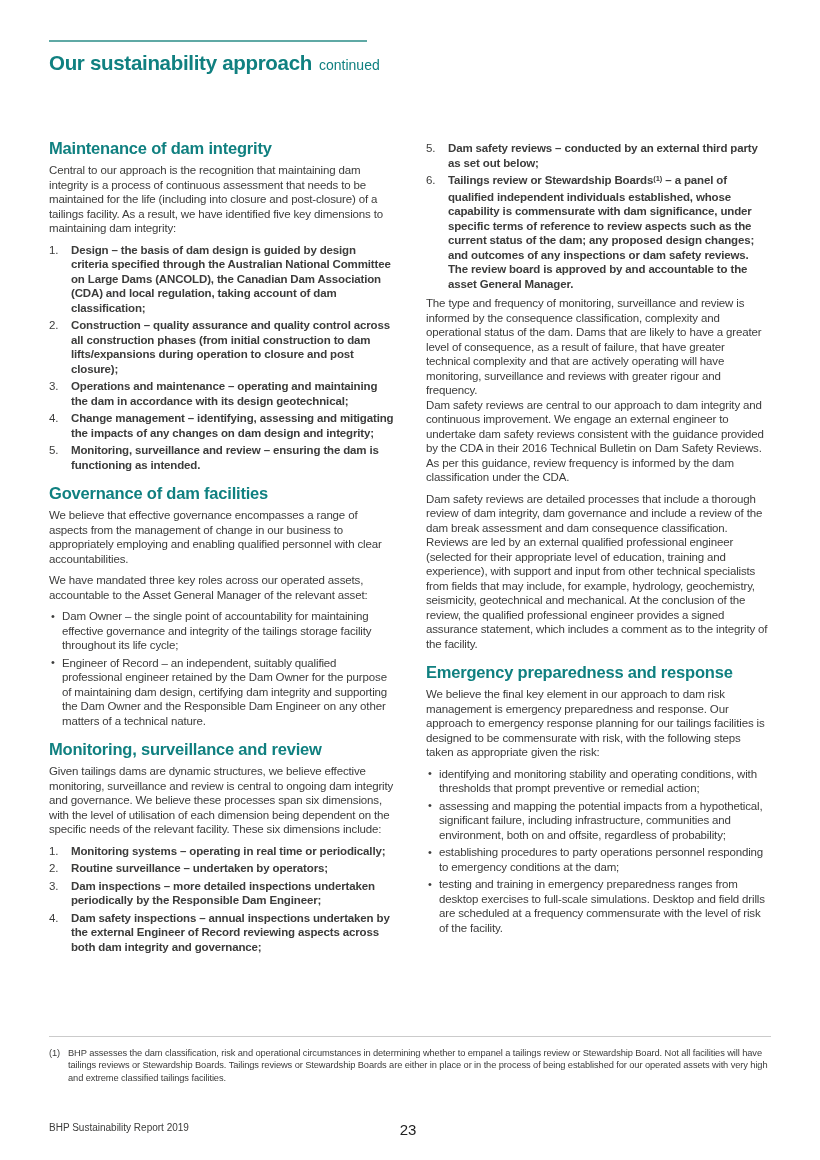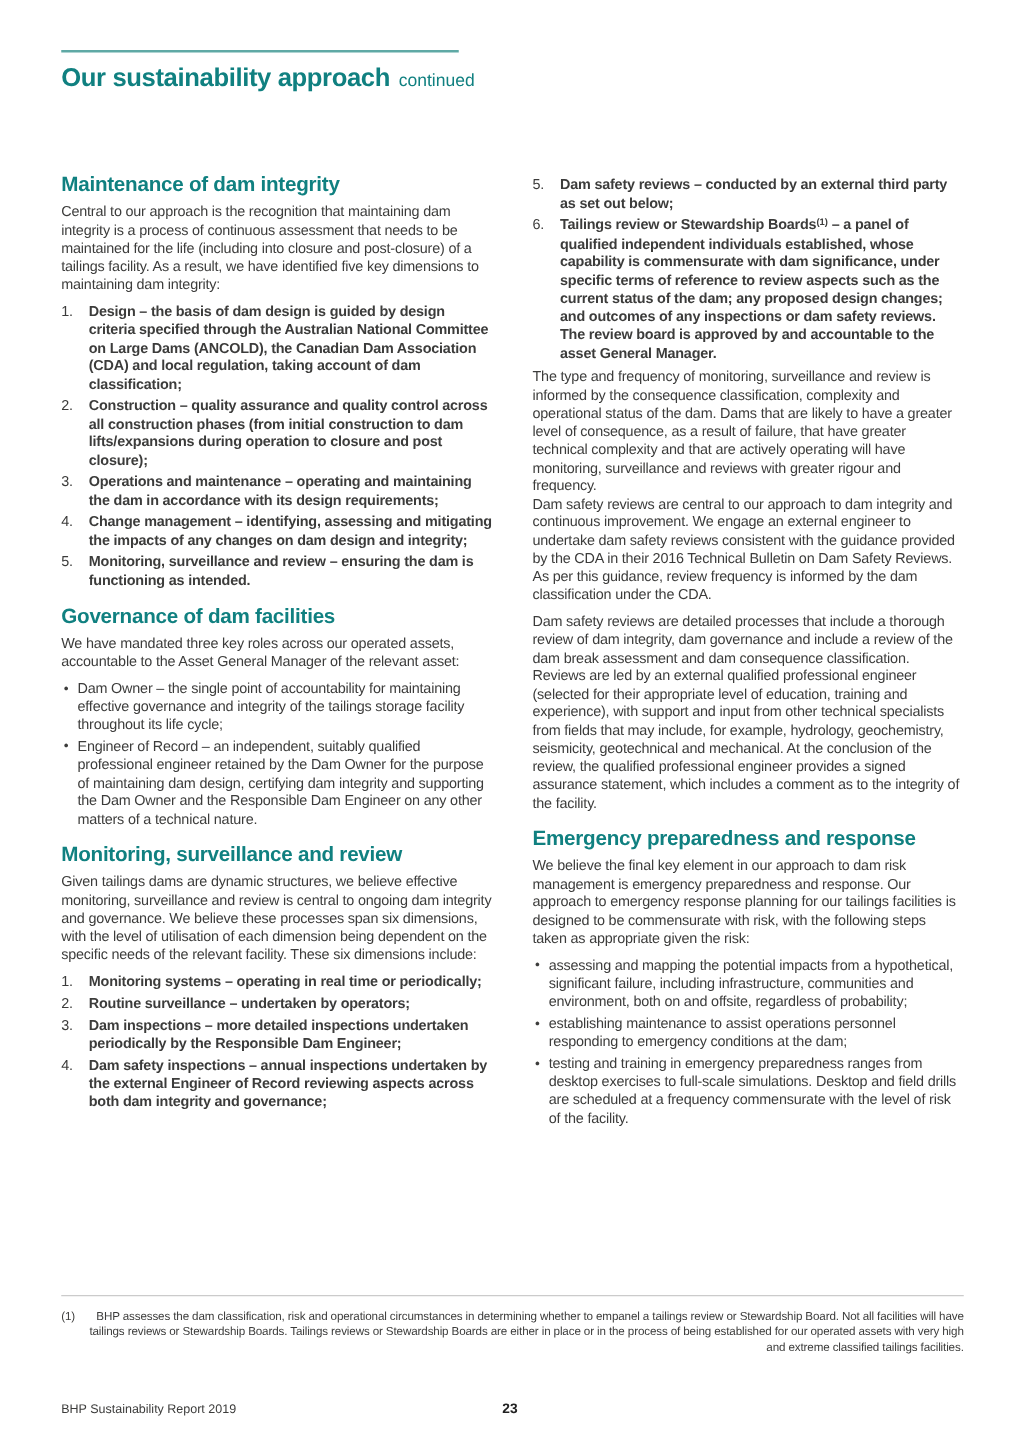--- a/index.html
+++ b/index.html
@@ -33,24 +33,24 @@
   .blist { margin-bottom:2px; }
   .bitem { position:relative; padding-left:13px; margin-bottom:3px; }
   .bitem::before { content:"•"; position:absolute; left:2px; top:-0.5px; font-size:11px; }
 
   .sup { font-size:7.5px; position:relative; top:-3.5px; letter-spacing:0; }
 
   .fn-area { position:absolute; left:49px; right:49px; top:1036px; }
   .fn-rule { height:1px; background:var(--hairline,#cbcbcb); margin-bottom:10px; }
   .footnote { display:flex; font-size:9.3px; line-height:12.4px; letter-spacing:-0.1px; color:#3c3c3b; }
   .fn-marker { flex:0 0 19px; }
-  .fn-text { flex:1;text-align:right; }
+  .fn-text { flex:1; }
 
   .footer { position:absolute; left:49px; right:53px; top:1122px; font-size:10px; color:#3c3c3b; }
-  .pagenum { position:absolute; left:50%; transform:translateX(-50%); top:-1px; font-weight:700; font-size:11px; color:#222; }
+  .pagenum { position:absolute; left:50%; transform:translateX(-50%); top:-1px; font-weight:400; font-size:15px; color:#222; }
 </style>
 </head>
 <body>
 
 <div class="page">
   <div class="top-rule"></div>
 
   <div class="header">
     <span class="title">Our sustainability approach</span><span class="continued">continued</span>
   </div>
@@ -66,35 +66,36 @@
           <div class="nitem">
             <span class="num">1.</span>
             <span class="itx">Design – the basis of dam design is guided by design criteria specified through the Australian National Committee on Large Dams (ANCOLD), the Canadian Dam Association (CDA) and local regulation, taking account of dam classification;</span>
           </div>
           <div class="nitem">
             <span class="num">2.</span>
             <span class="itx">Construction – quality assurance and quality control across all construction phases (from initial construction to dam lifts/expansions during operation to closure and post closure);</span>
           </div>
           <div class="nitem">
             <span class="num">3.</span>
-            <span class="itx">Operations and maintenance – operating and maintaining the dam in accordance with its design requirements;</span>
+            <span class="itx">Operations and maintenance – operating and maintaining the dam in accordance with its design geotechnical;</span>
           </div>
           <div class="nitem">
             <span class="num">4.</span>
             <span class="itx">Change management – identifying, assessing and mitigating the impacts of any changes on dam design and integrity;</span>
           </div>
           <div class="nitem">
             <span class="num">5.</span>
             <span class="itx">Monitoring, surveillance and review – ensuring the dam is functioning as intended.</span>
           </div>
         </div>
       </section>
 
       <section>
         <h2 class="sec-heading">Governance of dam facilities</h2>
+        <p>We believe that effective governance encompasses a range of aspects from the management of change in our business to appropriately employing and enabling qualified personnel with clear accountabilities.</p>
         <p>We have mandated three key roles across our operated assets, accountable to the Asset General Manager of the relevant asset:</p>
         <div class="blist">
           <div class="bitem">Dam Owner – the single point of accountability for maintaining effective governance and integrity of the tailings storage facility throughout its life cycle;</div>
           <div class="bitem">Engineer of Record – an independent, suitably qualified professional engineer retained by the Dam Owner for the purpose of maintaining dam design, certifying dam integrity and supporting the Dam Owner and the Responsible Dam Engineer on any other matters of a technical nature.</div>
         </div>
       </section>
 
       <section>
         <h2 class="sec-heading">Monitoring, surveillance and review</h2>
         <p>Given tailings dams are dynamic structures, we believe effective monitoring, surveillance and review is central to ongoing dam integrity and governance. We believe these processes span six dimensions, with the level of utilisation of each dimension being dependent on the specific needs of the relevant facility. These six dimensions include:</p>
@@ -137,22 +138,23 @@
 
       <section>
         <p>Dam safety reviews are central to our approach to dam integrity and continuous improvement. We engage an external engineer to undertake dam safety reviews consistent with the guidance provided by the CDA in their 2016 Technical Bulletin on Dam Safety Reviews. As per this guidance, review frequency is informed by the dam classification under the CDA.</p>
         <p>Dam safety reviews are detailed processes that include a thorough review of dam integrity, dam governance and include a review of the dam break assessment and dam consequence classification. Reviews are led by an external qualified professional engineer (selected for their appropriate level of education, training and experience), with support and input from other technical specialists from fields that may include, for example, hydrology, geochemistry, seismicity, geotechnical and mechanical. At the conclusion of the review, the qualified professional engineer provides a signed assurance statement, which includes a comment as to the integrity of the facility.</p>
       </section>
 
       <section>
         <h2 class="sec-heading">Emergency preparedness and response</h2>
         <p>We believe the final key element in our approach to dam risk management is emergency preparedness and response. Our approach to emergency response planning for our tailings facilities is designed to be commensurate with risk, with the following steps taken as appropriate given the risk:</p>
         <div class="blist">
+          <div class="bitem">identifying and monitoring stability and operating conditions, with thresholds that prompt preventive or remedial action;</div>
           <div class="bitem">assessing and mapping the potential impacts from a hypothetical, significant failure, including infrastructure, communities and environment, both on and offsite, regardless of probability;</div>
-          <div class="bitem">establishing maintenance to assist operations personnel responding to emergency conditions at the dam;</div>
+          <div class="bitem">establishing procedures to party operations personnel responding to emergency conditions at the dam;</div>
           <div class="bitem">testing and training in emergency preparedness ranges from desktop exercises to full-scale simulations. Desktop and field drills are scheduled at a frequency commensurate with the level of risk of the facility.</div>
         </div>
       </section>
     </div>
   </div>
 
   <div class="fn-area">
     <div class="fn-rule"></div>
     <div class="footnote">
       <span class="fn-marker">(1)</span>

